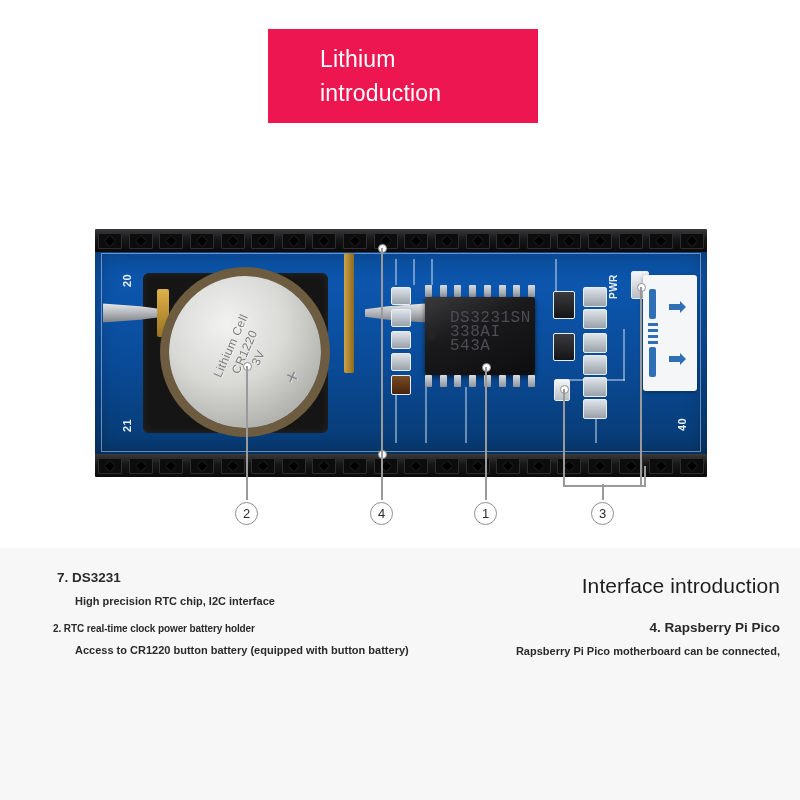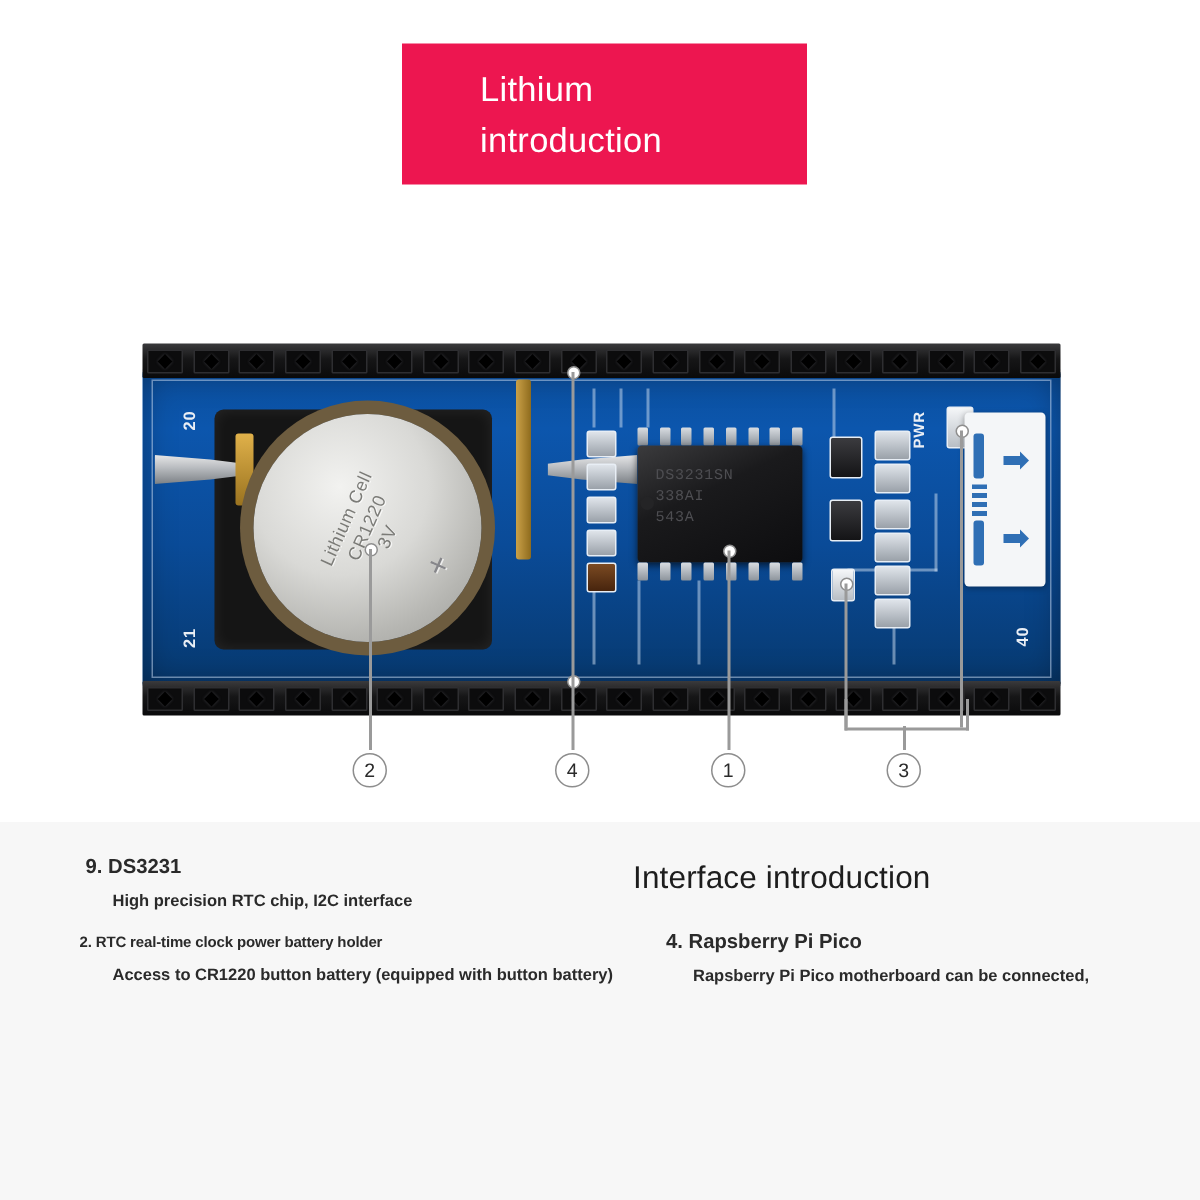--- a/index.html
+++ b/index.html
@@ -194,23 +194,23 @@
   .chip {
     position: absolute;
     left: 330px; top: 68px;
     width: 110px; height: 78px;
     background: linear-gradient(155deg,#3b3b3d 0%,#1a1a1c 40%,#0d0d0f 100%);
     border-radius: 3px;
     box-shadow: 0 2px 5px rgba(0,0,0,.6);
   }
   .chip-mark {
     position: absolute;
-    left: 12px; top: 14px;
+    left: 25px; top: 14px;
     color: #4e4e52;
-    font-size: 10px;
+    font-size: 16px;
     line-height: 14px;
     font-family: "Liberation Mono", monospace;
     letter-spacing: .5px;
   }
   .chip-notch{
     position:absolute;left:2px;top:34px;width:9px;height:9px;
     border-radius:50%;background:#242426;
   }
   .chip-pins{
     position:absolute;left:330px;width:110px;height:12px;
@@ -310,21 +310,21 @@
 
   
   .lower {
     position: absolute;
     left: 0; top: 548px;
     width: 800px; height: 252px;
     background: #f7f7f7;
   }
   .col { position: absolute; top: 0; }
   .col-left  { left: 35px;  width: 375px; }
-  .col-right { left: 422px; width: 370px; }
+  .col-right { left: 410px; width: 370px; text-align: right; }
 
   .sec-title {
     font-size: 21px;
     color: #1d1d1d;
     margin: 0;
     padding-top: 26px;
     font-weight: 400;
     letter-spacing: .1px;
   }
   .entry { margin-top: 14px; }
@@ -524,21 +524,21 @@
     <div class="bracket" style="left:563px;top:316px;width:79px;height:19px;"></div>
     <div class="callout-line" style="left:602px;top:334px;height:16px;"></div>
     <div class="callout-num" style="left:591px;top:352px;">3</div>
   </div>
 
   <div class="lower">
 
     <div class="col col-left">
 
       <div class="entry e1">
-        <div class="entry-head">9. DS3231</div>
+        <div class="entry-head">7. DS3231</div>
         <div class="entry-body">High precision RTC chip, I2C interface</div>
       </div>
 
       <div class="entry e2">
         <div class="entry-head small">2. RTC real-time clock power battery holder</div>
         <div class="entry-body wide">Access to CR1220 button battery (equipped with button battery)</div>
       </div>
 
     </div>
 

